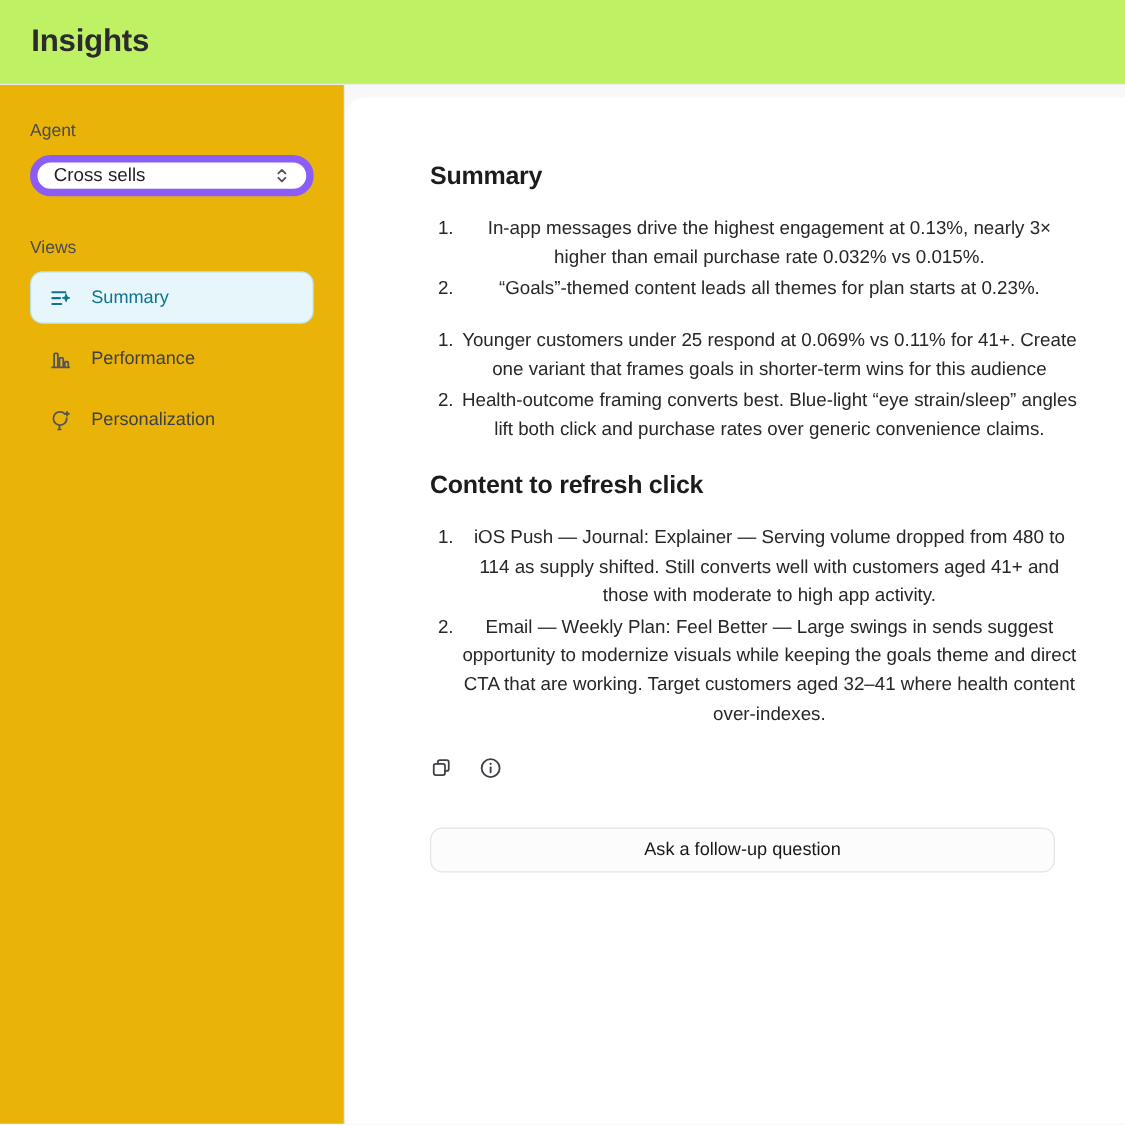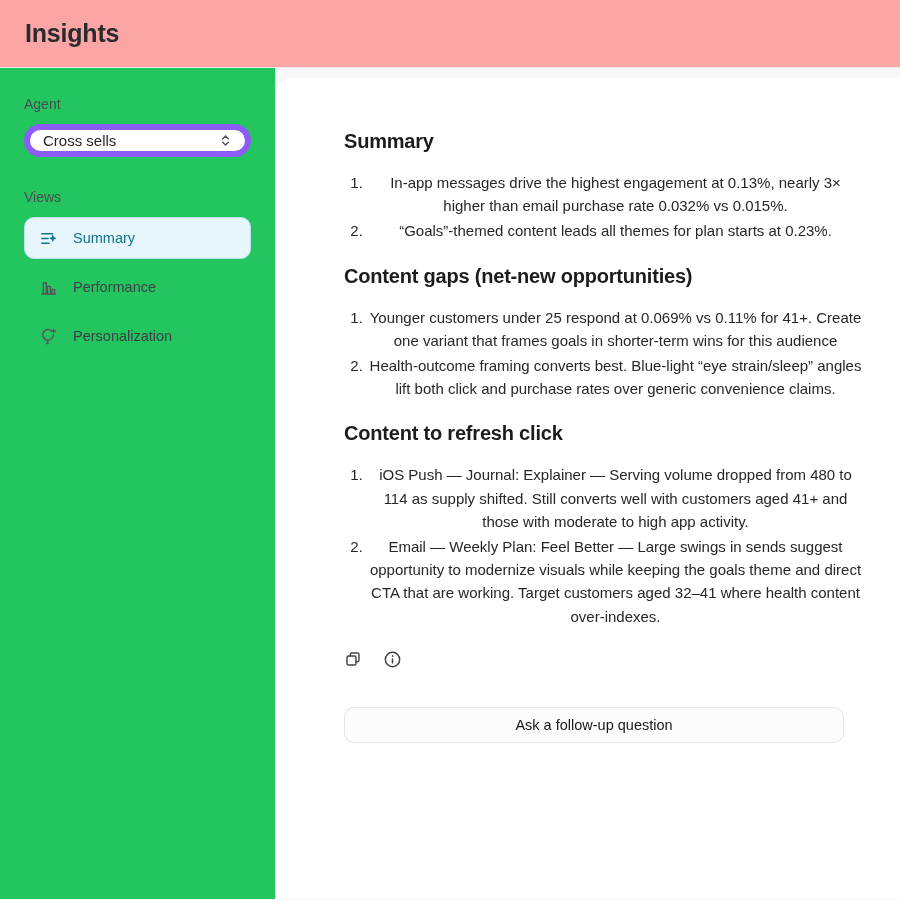--- a/index.html
+++ b/index.html
@@ -6,21 +6,21 @@
   html, body { width: 900px; height: 900px; overflow: hidden; }
   body {
     font-family: "Liberation Sans", "DejaVu Sans", sans-serif;
     background: #f8f8f8;
     color: #27272a;
   }
 
   
   .app-header {
     height: 68px;
-    background: #fca5a5;
+    background: #bef264;
     border-bottom: 1px solid #ebebeb;
     display: flex;
     align-items: center;
     padding: 0 25px;
   }
   .app-title {
     font-size: 25px;
     font-weight: 600;
     color: #2b2b2e;
     letter-spacing: -0.2px;
@@ -30,21 +30,21 @@
   .layout {
     display: flex;
     height: 831px;
     background: #f8f8f8;
   }
 
   
   .sidebar {
     width: 276px;
     flex: 0 0 276px;
-    background: #22c55e;
+    background: #eab308;
     border-right: 1px solid #e9e9e9;
     padding: 28px 24px 0 24px;
   }
   .side-label {
     font-size: 14px;
     color: #4b4b52;
     margin-bottom: 12px;
   }
   .agent-select {
     width: 227px;
@@ -215,21 +215,20 @@
   <main class="main">
     <div class="card">
       <div class="content">
 
         <h2 class="section-heading first">Summary</h2>
         <ol class="insight-list">
           <li>In-app messages drive the highest engagement at 0.13%, nearly 3× higher than email purchase rate 0.032% vs 0.015%.</li>
           <li>“Goals”-themed content leads all themes for plan starts at 0.23%.</li>
         </ol>
 
-        <h2 class="section-heading">Content gaps (net-new opportunities)</h2>
         <ol class="insight-list">
           <li>Younger customers under 25 respond at 0.069% vs 0.11% for 41+. Create one variant that frames goals in shorter-term wins for this audience</li>
           <li>Health-outcome framing converts best. Blue-light “eye strain/sleep” angles lift both click and purchase rates over generic convenience claims.</li>
         </ol>
 
         <h2 class="section-heading">Content to refresh click</h2>
         <ol class="insight-list">
           <li>iOS Push — Journal: Explainer — Serving volume dropped from 480 to 114 as supply shifted. Still converts well with customers aged 41+ and those with moderate to high app activity.</li>
           <li>Email — Weekly Plan: Feel Better — Large swings in sends suggest opportunity to modernize visuals while keeping the goals theme and direct CTA that are working. Target customers aged 32–41 where health content over-indexes.</li>
         </ol>

